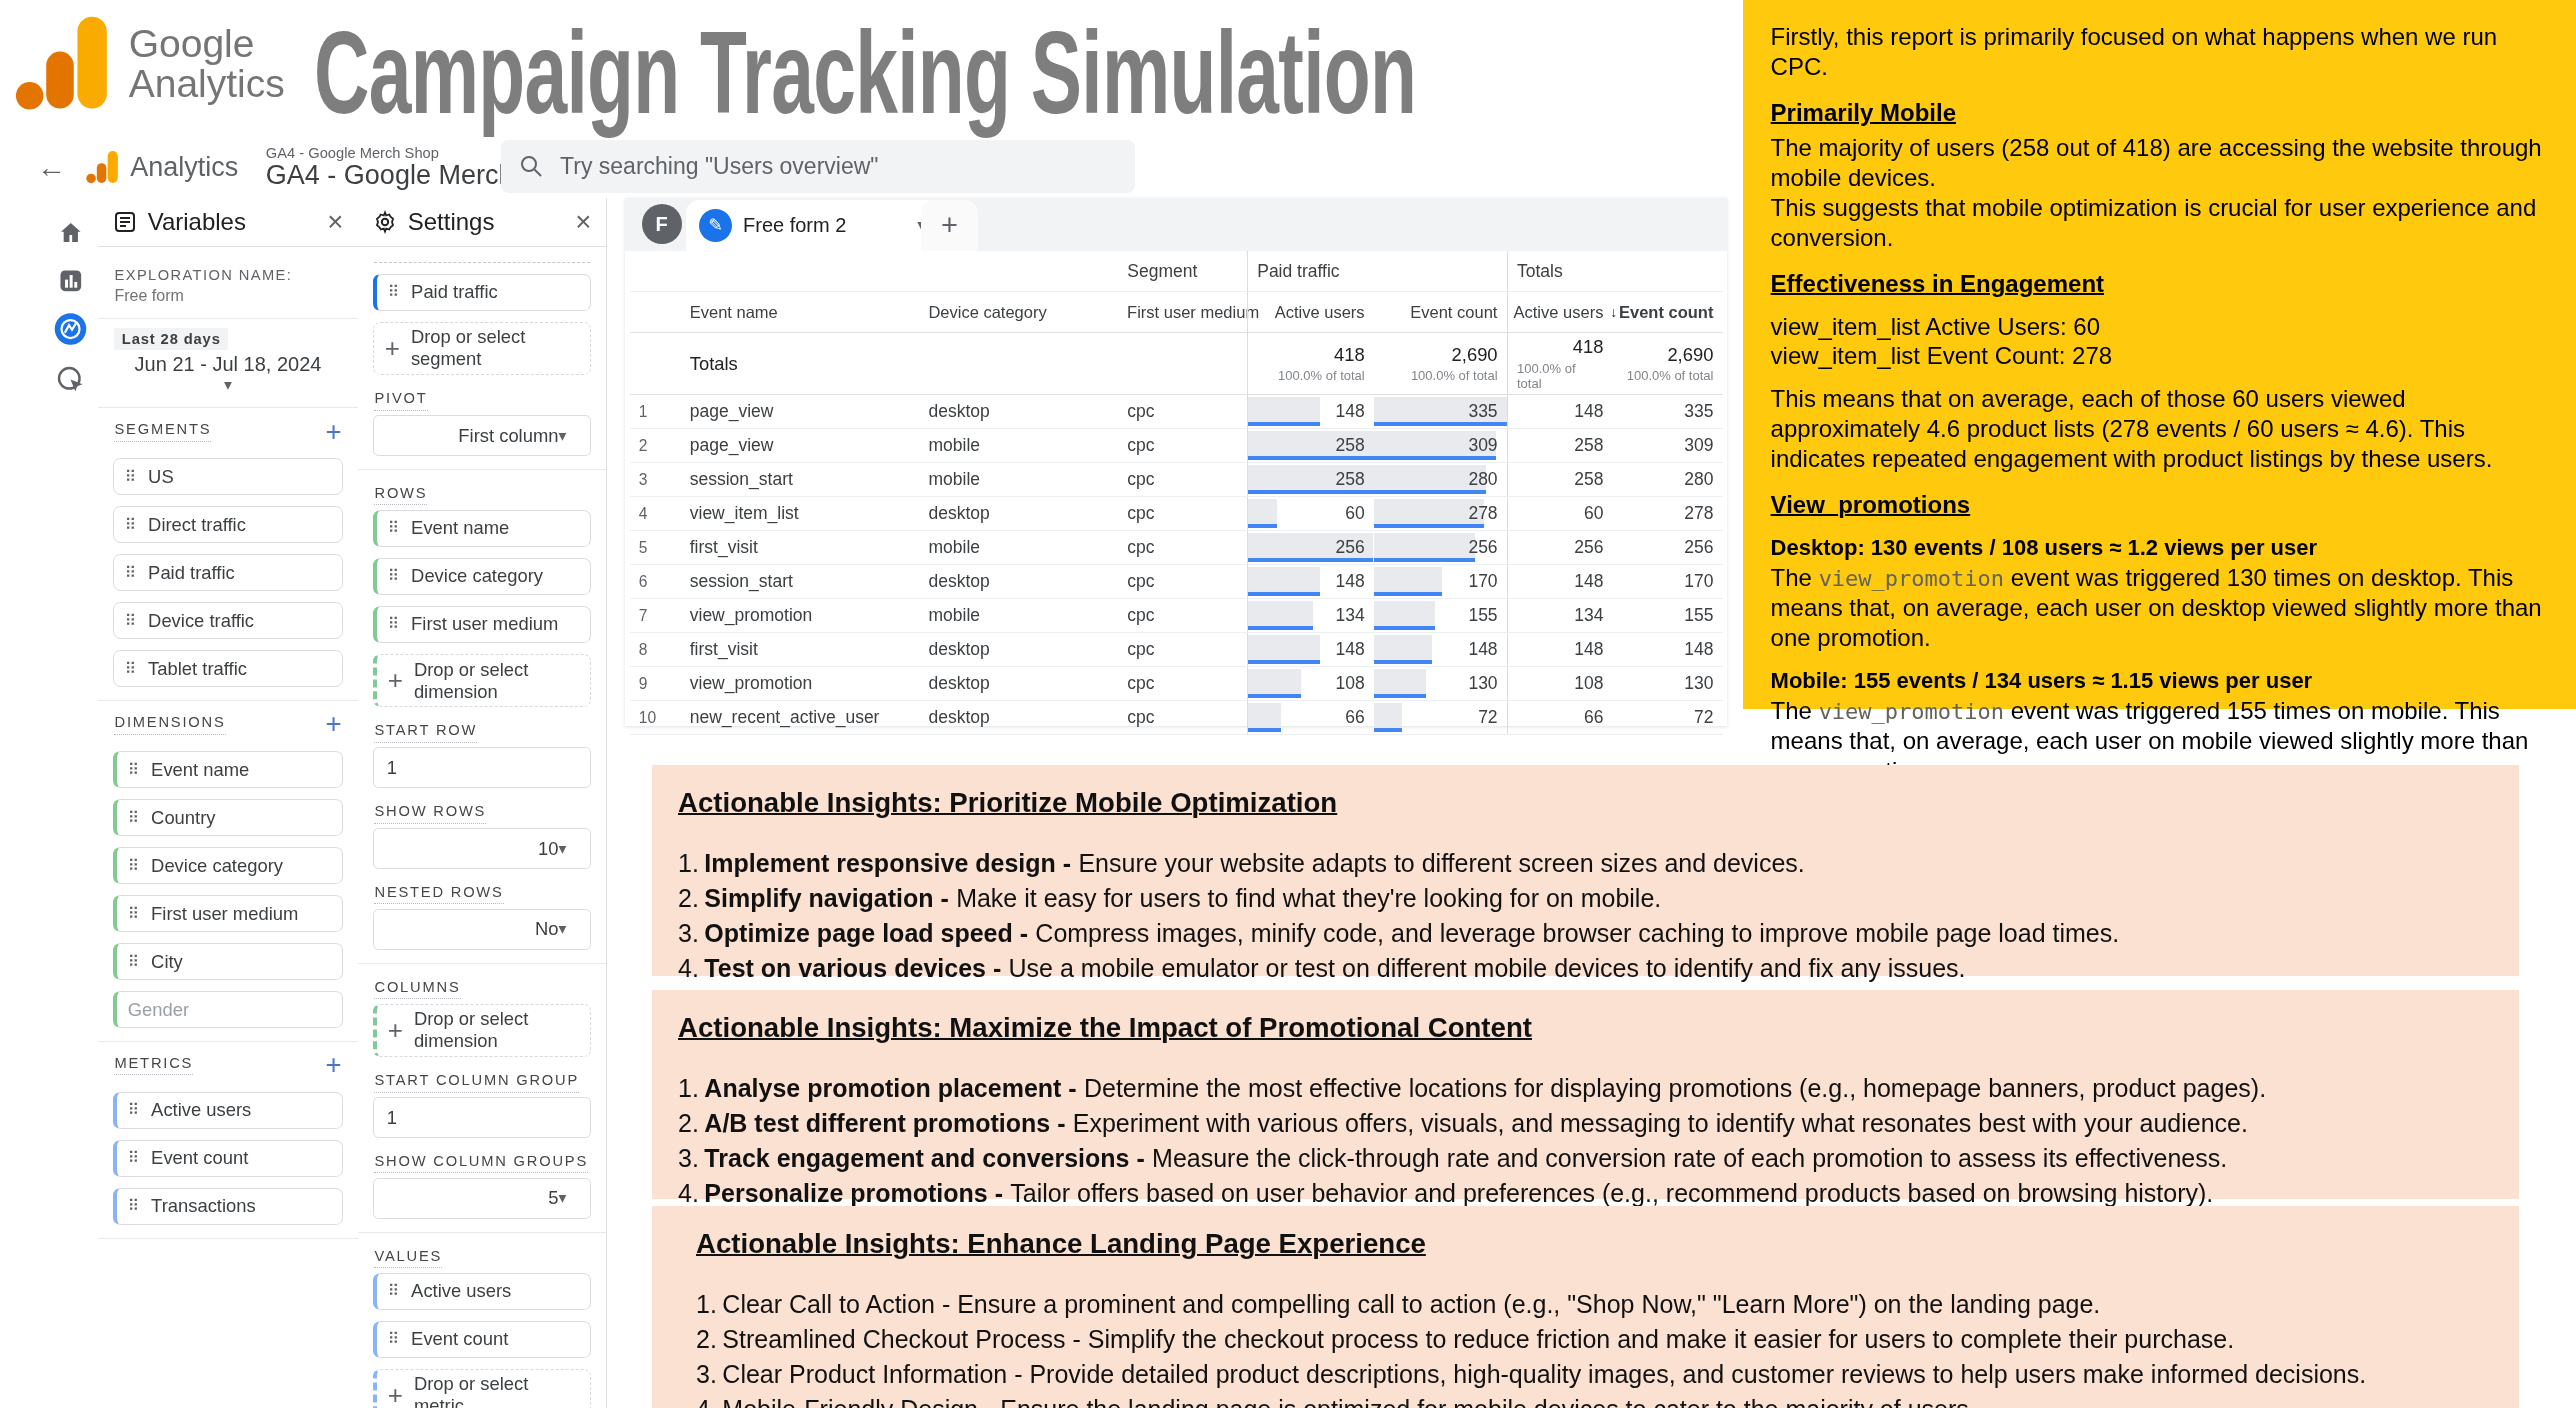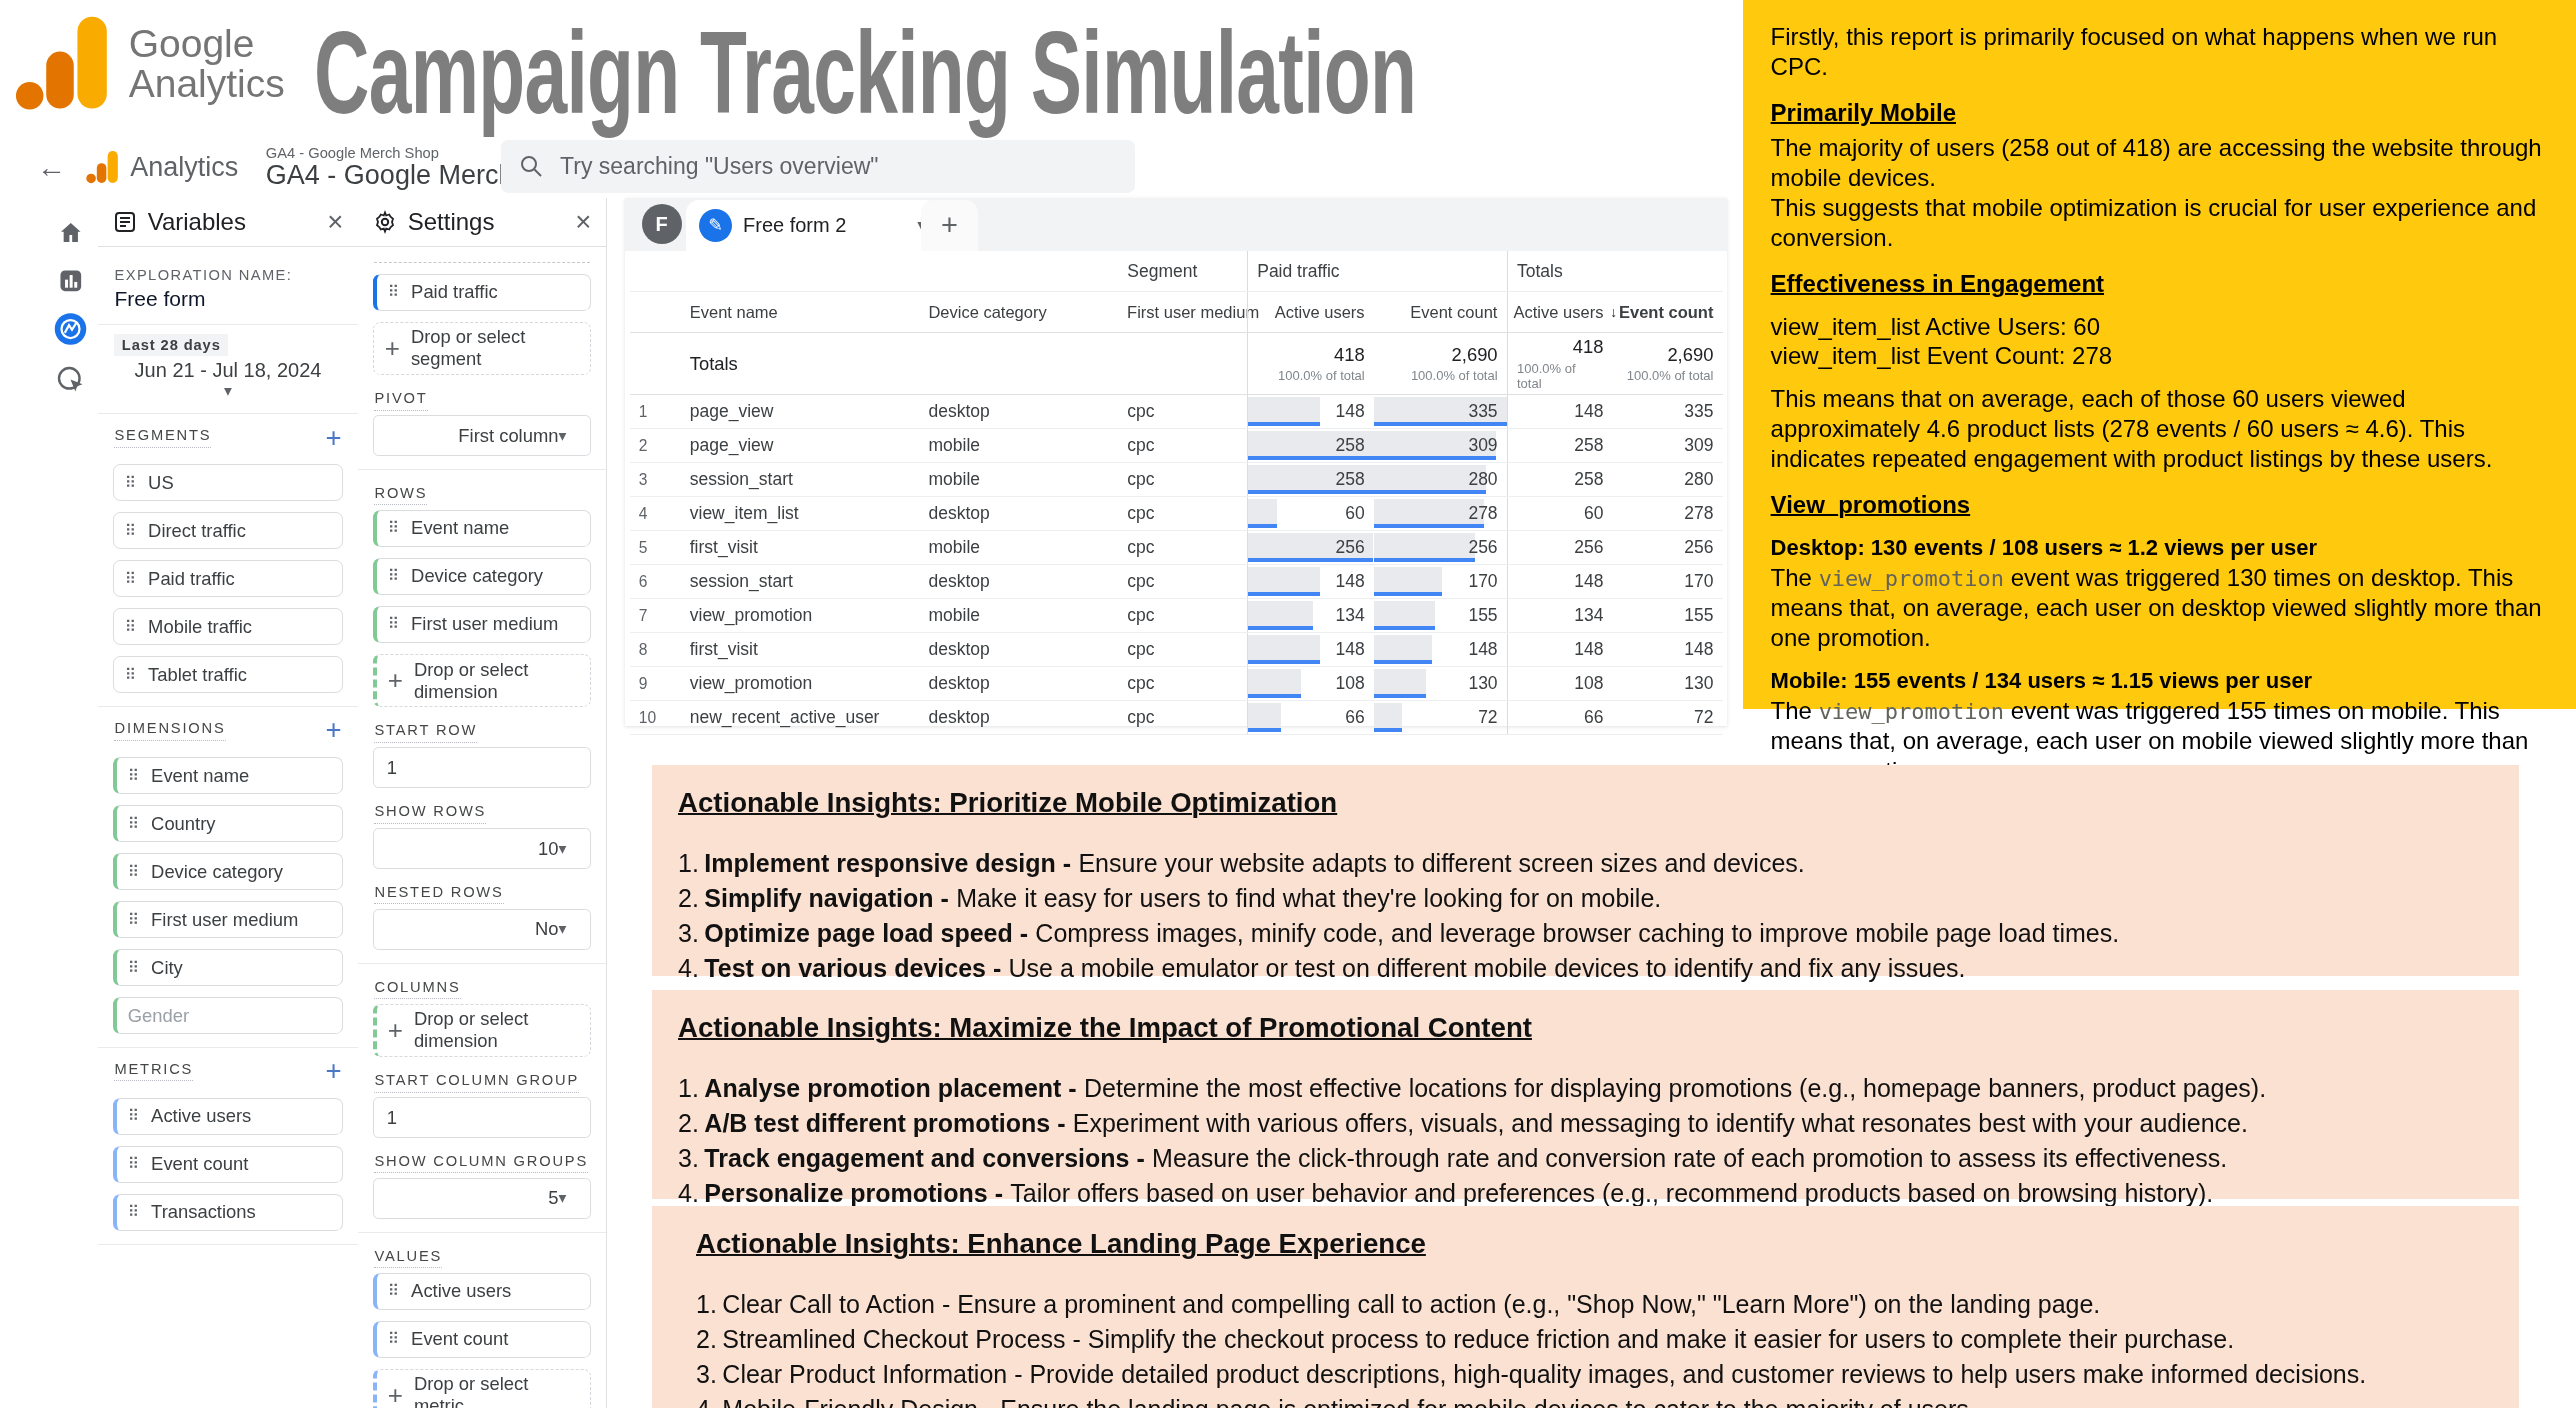--- a/index.html
+++ b/index.html
@@ -62,21 +62,21 @@
   .selectbox{border:0.9px solid #dadce0;border-radius:5.5px;height:39px;display:flex;align-items:center;
     justify-content:flex-end;padding:0 24px;font-size:18.4px;color:#3c4043;margin-bottom:5.5px;}
   .inputbox{border:0.9px solid #dadce0;border-radius:5.5px;height:39px;display:flex;align-items:center;
     padding:0 13px;font-size:18.4px;color:#3c4043;margin-bottom:5.5px;}
   .caret{color:#5f6368;font-size:15.6px;}
   .divider{border-top:0.9px solid #e8eaed;margin:13px -14.7px 5.5px -14.7px;}
   .topdash{border-top:1.8px dashed #c4c7cc;margin:1.8px 1.8px 11px 1.8px;}
 
   
   .exp-label{font-size:14.7px;letter-spacing:1.4px;color:#5f6368;margin:7.3px 1.8px 3.7px 1.8px;}
-  .exp-name{font-size:21px;color:#0f172a;margin:0 1.8px 11px 1.8px;}
+  .exp-name{font-size:16px;color:#737373;margin:0 1.8px 11px 1.8px;}
   .date-chip{display:inline-block;background:#f1f3f4;font-size:14.7px;font-weight:bold;color:#3c4043;
     letter-spacing:0.9px;padding:2.8px 7.3px;margin:3.7px 0 3.7px 1.8px;}
   .date-row{display:flex;align-items:center;justify-content:space-between;margin:0 1.8px 9.2px 1.8px;flex-direction:column;}
   .date-range{font-size:20px;color:#3c4043;}
 
   
   .canvas{position:absolute;left:625px;top:198px;width:1102px;height:528px;background:#fff;
     box-shadow:0 0.9px 3.7px rgba(0,0,0,0.12);}
   .tabstrip{height:53px;background:#f1f3f4;display:flex;align-items:flex-end;position:relative;}
   .tab-avatar{position:absolute;left:16.5px;top:6.4px;width:40px;height:40px;border-radius:50%;background:#5f6368;
@@ -235,21 +235,21 @@
       <div class="chip">
         <span class="drag">⠿</span>
         <span>Direct traffic</span>
         </div>
       <div class="chip">
         <span class="drag">⠿</span>
         <span>Paid traffic</span>
         </div>
       <div class="chip">
         <span class="drag">⠿</span>
-        <span>Mobile traffic</span>
+        <span>Device traffic</span>
         </div>
       <div class="chip">
         <span class="drag">⠿</span>
         <span>Tablet traffic</span>
         </div>
       <div class="divider"></div>
 
       <div class="sect-label">
         <span class="lbl">DIMENSIONS</span>
         <span class="plus-btn">+</span>

